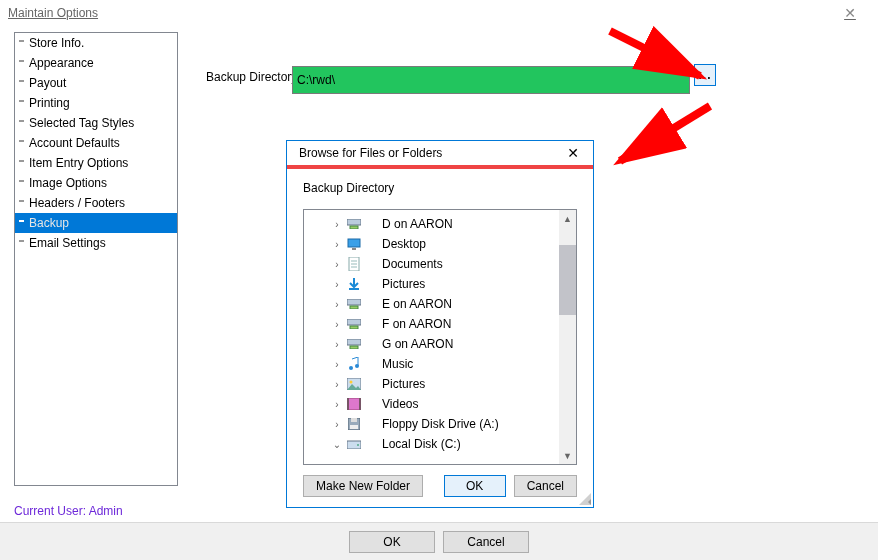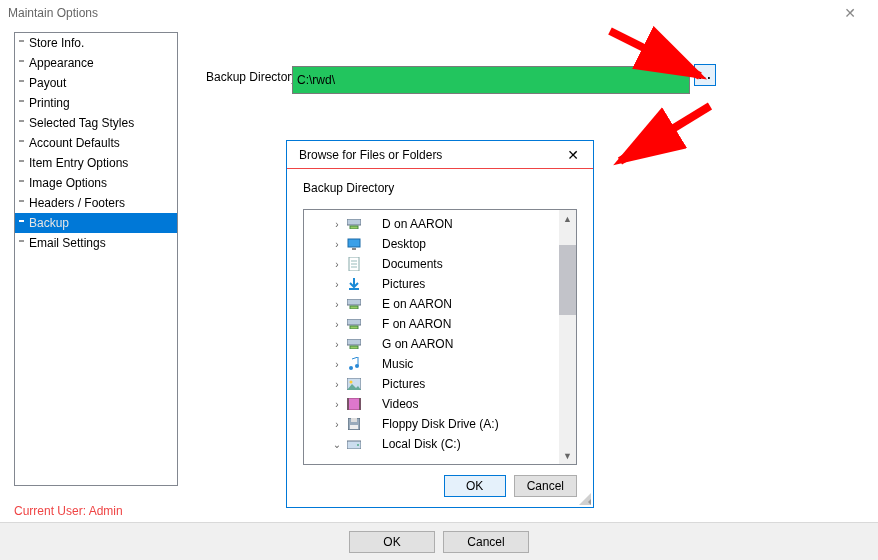--- a/index.html
+++ b/index.html
@@ -1,37 +1,37 @@
 <!DOCTYPE html>
 <html><head>
 <meta charset="utf-8">
 <style>
   * { box-sizing: border-box; font-family: "Segoe UI", Tahoma, sans-serif; font-size: 12px; }
   body { margin: 0; background: #fff; width: 878px; height: 560px; position: relative; overflow: hidden; }
 
-  .titlebar { height: 26px; display: flex; align-items: center; padding: 0 8px; color: #666; }
+  .titlebar { height: 26px; display: flex; align-items: center; padding: 0 8px; color: #666; text-decoration: underline; }
   .titlebar .title { flex: 1; }
   .titlebar .close { width: 40px; text-align: center; font-size: 14px; color: #888; cursor: default; }
 
   .content { position: absolute; top: 26px; left: 0; right: 0; bottom: 38px; }
 
   .sidebar { position: absolute; left: 14px; top: 6px; width: 164px; height: 454px; border: 1px solid #828790; background: #fff; overflow: hidden; }
   .sidebar-item { padding: 2px 6px 2px 14px; position: relative; cursor: default; line-height: 16px; }
   .sidebar-item::before { content: ""; position: absolute; left: 4px; top: 7px; width: 5px; height: 2px; background: #999; }
   .sidebar-item.selected { background: #0078d7; color: #e5e5e5; }
   .sidebar-item.selected::before { background: #fff; }
 
-  .current-user { position: absolute; left: 14px; bottom: 4px; color: #ef4444; }
+  .current-user { position: absolute; left: 14px; bottom: 4px; color: #6d28d9; }
 
   .field-label { position: absolute; left: 206px; top: 44px; }
   .dir-input { position: absolute; left: 292px; top: 40px; width: 398px; height: 28px; border: 1px solid #7a7a7a; padding: 1px 4px; background: #22c55e; }
   .browse-btn { position: absolute; left: 694px; top: 38px; width: 22px; height: 22px; border: 1px solid #0078d7; background: #e5f1fb; display: flex; align-items: center; justify-content: center; letter-spacing: 1px; font-weight: bold; cursor: default; }
 
   .dialog { position: absolute; left: 286px; top: 114px; width: 308px; height: 368px; border: 1px solid #0078d7; background: #fff; box-shadow: 0 0 0 0; }
-  .dialog-titlebar { height: 28px; display: flex; align-items: center; padding: 0 8px 0 12px; border-bottom: 1px solid #ef4444; }
+  .dialog-titlebar { height: 28px; display: flex; align-items: center; padding: 0 8px 0 12px; border-bottom: 4px solid #ef4444; }
   .dialog-titlebar .dt-title { flex: 1; }
   .dialog-titlebar .dt-close { width: 24px; text-align: center; font-size: 14px; cursor: default; }
   .dialog-body { padding: 12px 16px 8px 16px; position: relative; height: calc(100% - 28px); }
   .dialog-label { margin-bottom: 14px; display: block; }
   .tree-box { border: 1px solid #828790; height: 256px; position: relative; }
   .tree-scroll { position: absolute; top:0; left:0; right:17px; bottom:0; overflow: hidden; padding: 4px 0; }
   .tree-item { display:flex; align-items:center; height:20px; padding-left: 14px; gap:4px; cursor: default; }
   .tree-item.indent2 { padding-left: 28px; }
   .expander { width:10px; text-align:center; color:#666; font-size:10px; }
   .tree-icon { width:16px; height:16px; display:flex; align-items:center; justify-content:center; }
@@ -227,20 +227,23 @@
 
         </div>
         <div class="sb-track">
           <div class="sb-btn">▲</div>
           <div class="sb-thumb" style="top:35px; height:70px;"></div>
           <div class="sb-btn" style="position:absolute;bottom:0;width:100%;">▼</div>
         </div>
       </div>
 
       <div class="dlg-buttons">
+        <div class="btn" style="min-width:110px;">
+            <span>Make New Folder</span>
+          </div>
         <div style="flex:1"></div>
         <div class="btn default" style="margin-right:8px;">
             <span>OK</span>
           </div>
         <div class="btn">
             <span>Cancel</span>
           </div>
       </div>
       <div class="grip"></div>
     </div>

